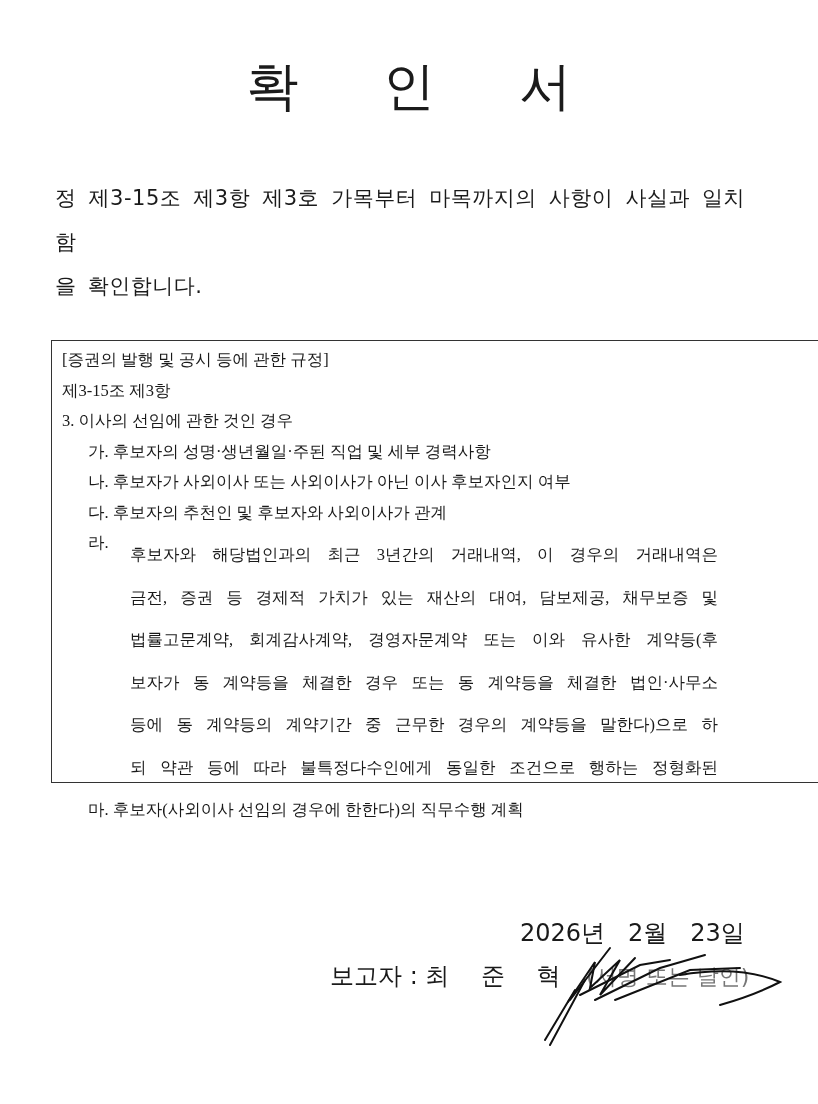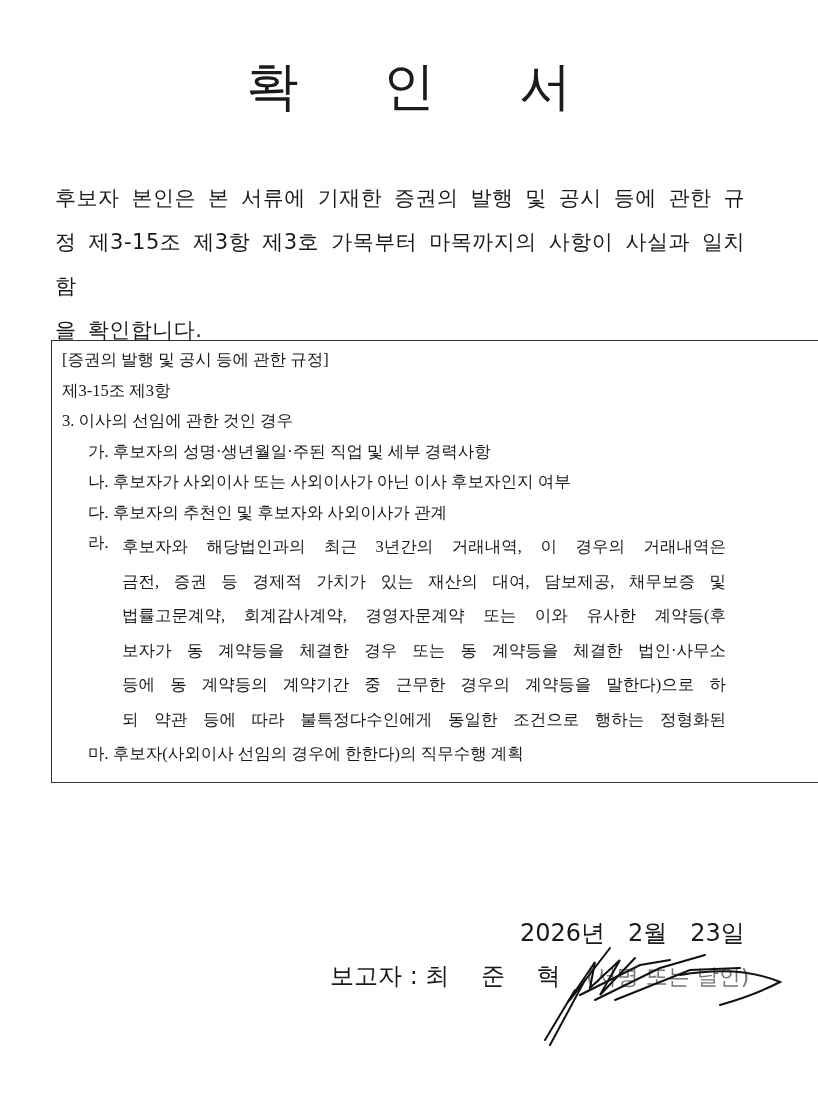--- a/index.html
+++ b/index.html
@@ -22,40 +22,39 @@
     position: absolute; top: 340px; left: 51px; width: 796px; height: 443px;
     border: 1.5px solid #333; box-sizing: border-box;
     padding: 4px 0 0 10px;
     font-size: 16.5px; line-height: 30.5px; font-family: Liberation Serif, serif;
   }
   .box .ln { white-space: nowrap; }
   .item { padding-left: 26px; }
   .item-ra { display: flex; padding-left: 26px; }
   .item-ra .mark { width: 30px; flex: none; }
   .item-ra .body { width: 612px; text-align: justify; text-align-last: left; word-spacing: 5px; }
-  .item-ra .body p { margin: 4px; text-align: justify; text-align-last: justify; }
+  .item-ra .body p { margin: 12px; text-align: justify; text-align-last: justify; }
   .item-ra .body p.last { text-align-last: left; }
   .date {
     position: absolute; top: 917px; left: 520px; font-size: 24px; white-space: nowrap; text-align: right;
   }
   .date span { margin-right: 0; }
   .reporter {
     position: absolute; top: 960px; left: 330px; font-size: 24px; white-space: nowrap;
   }
   .reporter .name { letter-spacing: 12px; }
   .reporter .seal { color: #777; font-size: 22px; margin-left: 6px; }
   .signature { position: absolute; left: 540px; top: 940px; width: 250px; height: 110px; }
 </style>
 </head>
 <body>
 
 <div class="title">확 인 서</div>
 
 <div class="intro">
-  <div style="text-align-last: justify;">후보자 본인은 본 서류에 기재한 증권의 발행 및 공시 등에 관한 규</div>
   <div style="text-align-last: justify;">정 제3-15조 제3항 제3호 가목부터 마목까지의 사항이 사실과 일치함</div>
   <div>을 확인합니다.</div>
 </div>
 
 <div class="box">
   <div class="ln">[증권의 발행 및 공시 등에 관한 규정]</div>
   <div class="ln">제3-15조 제3항</div>
   <div class="ln">3. 이사의 선임에 관한 것인 경우</div>
 
   <div class="ln item">

